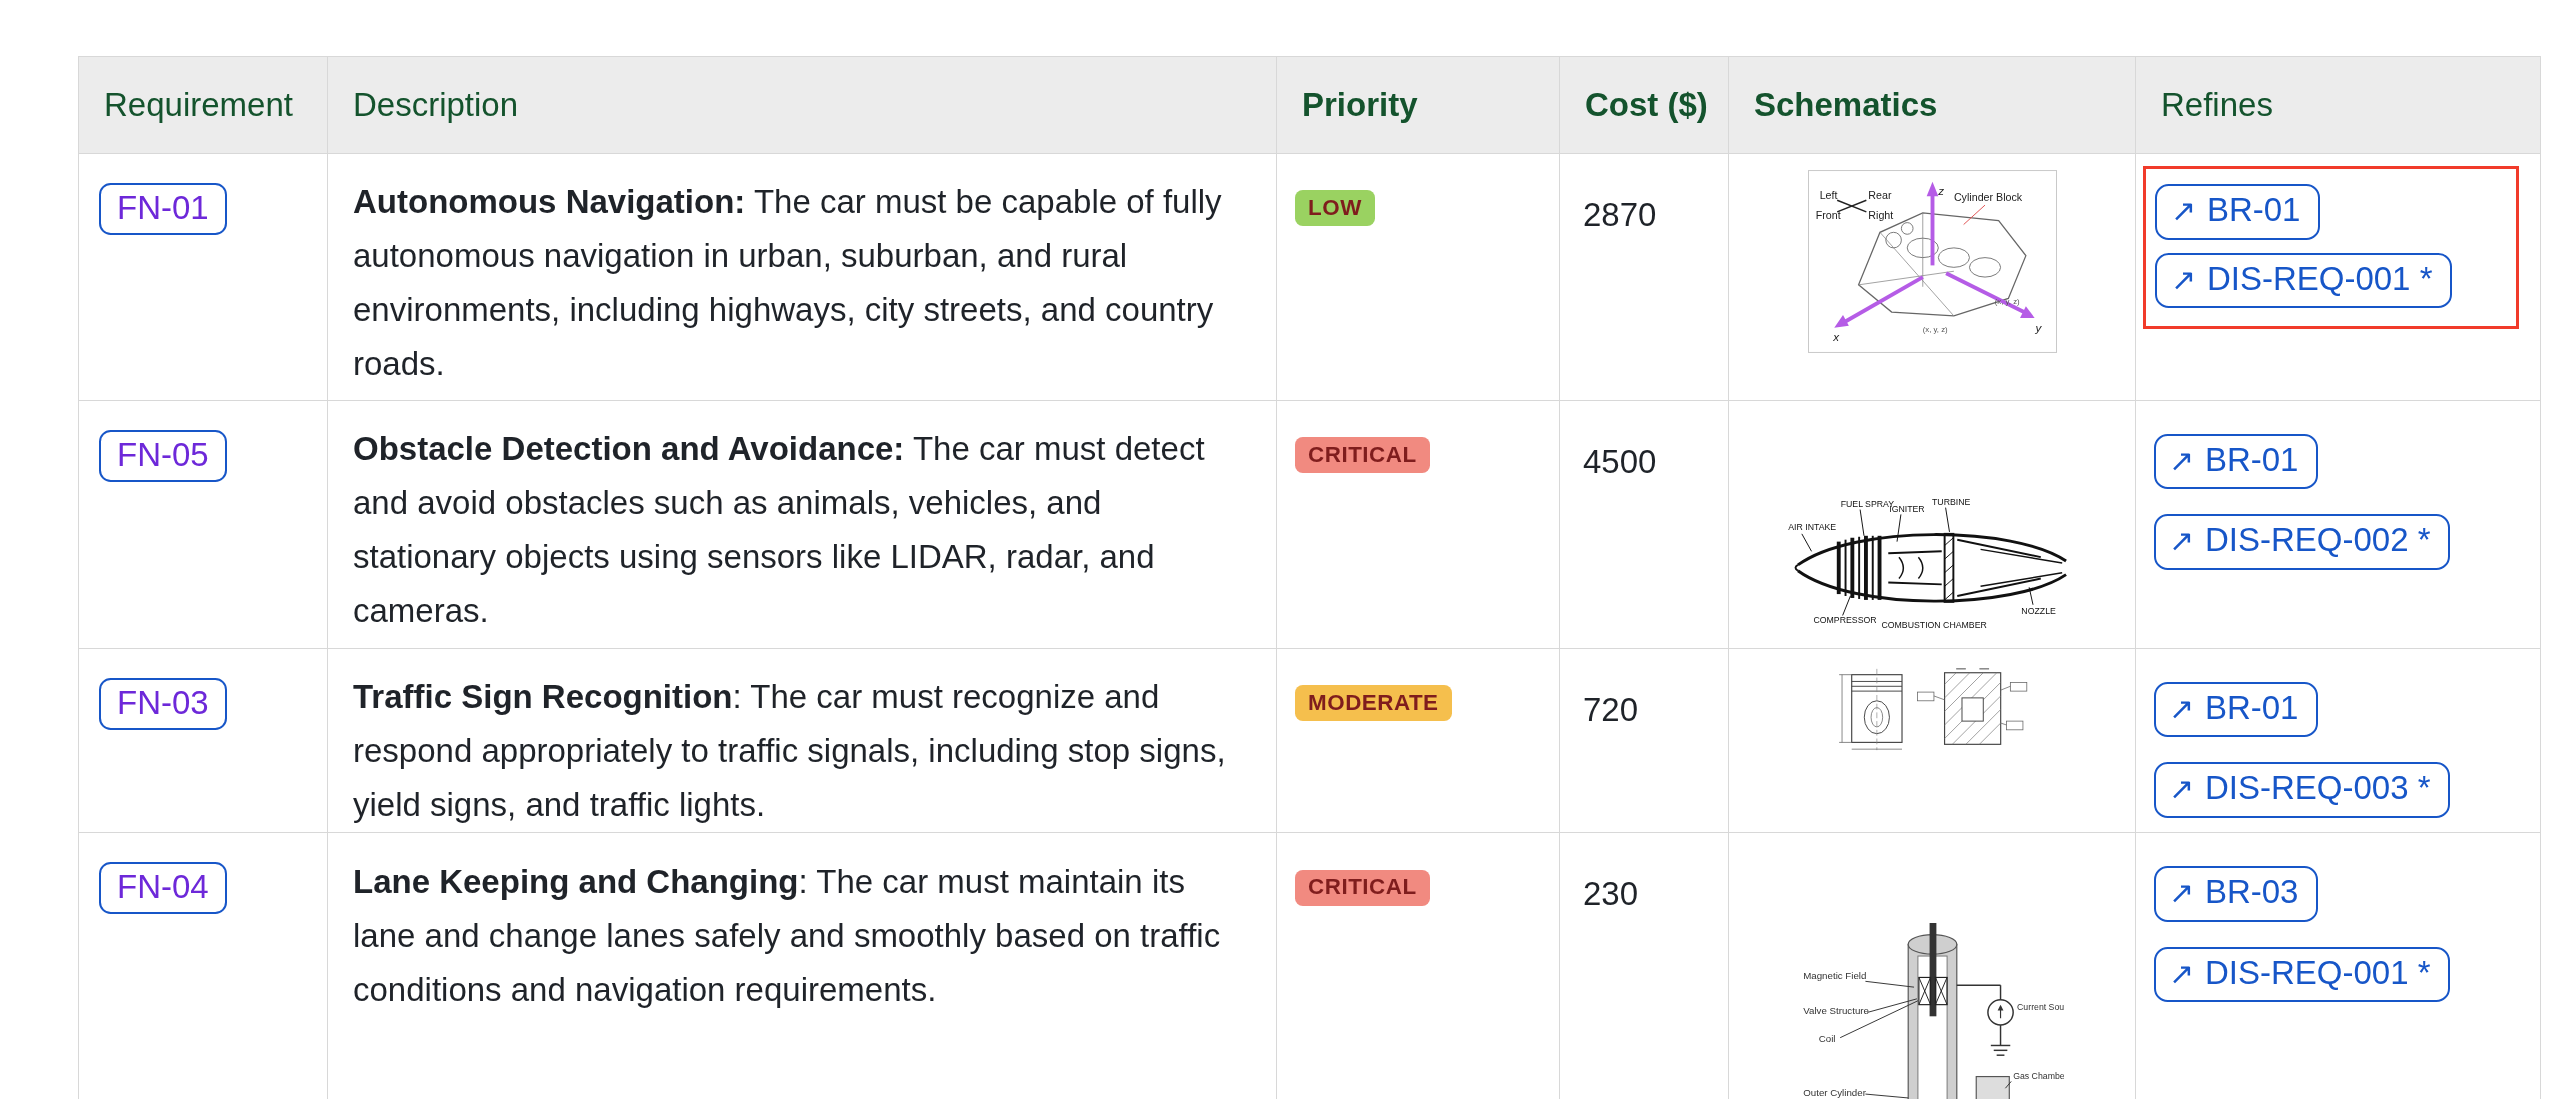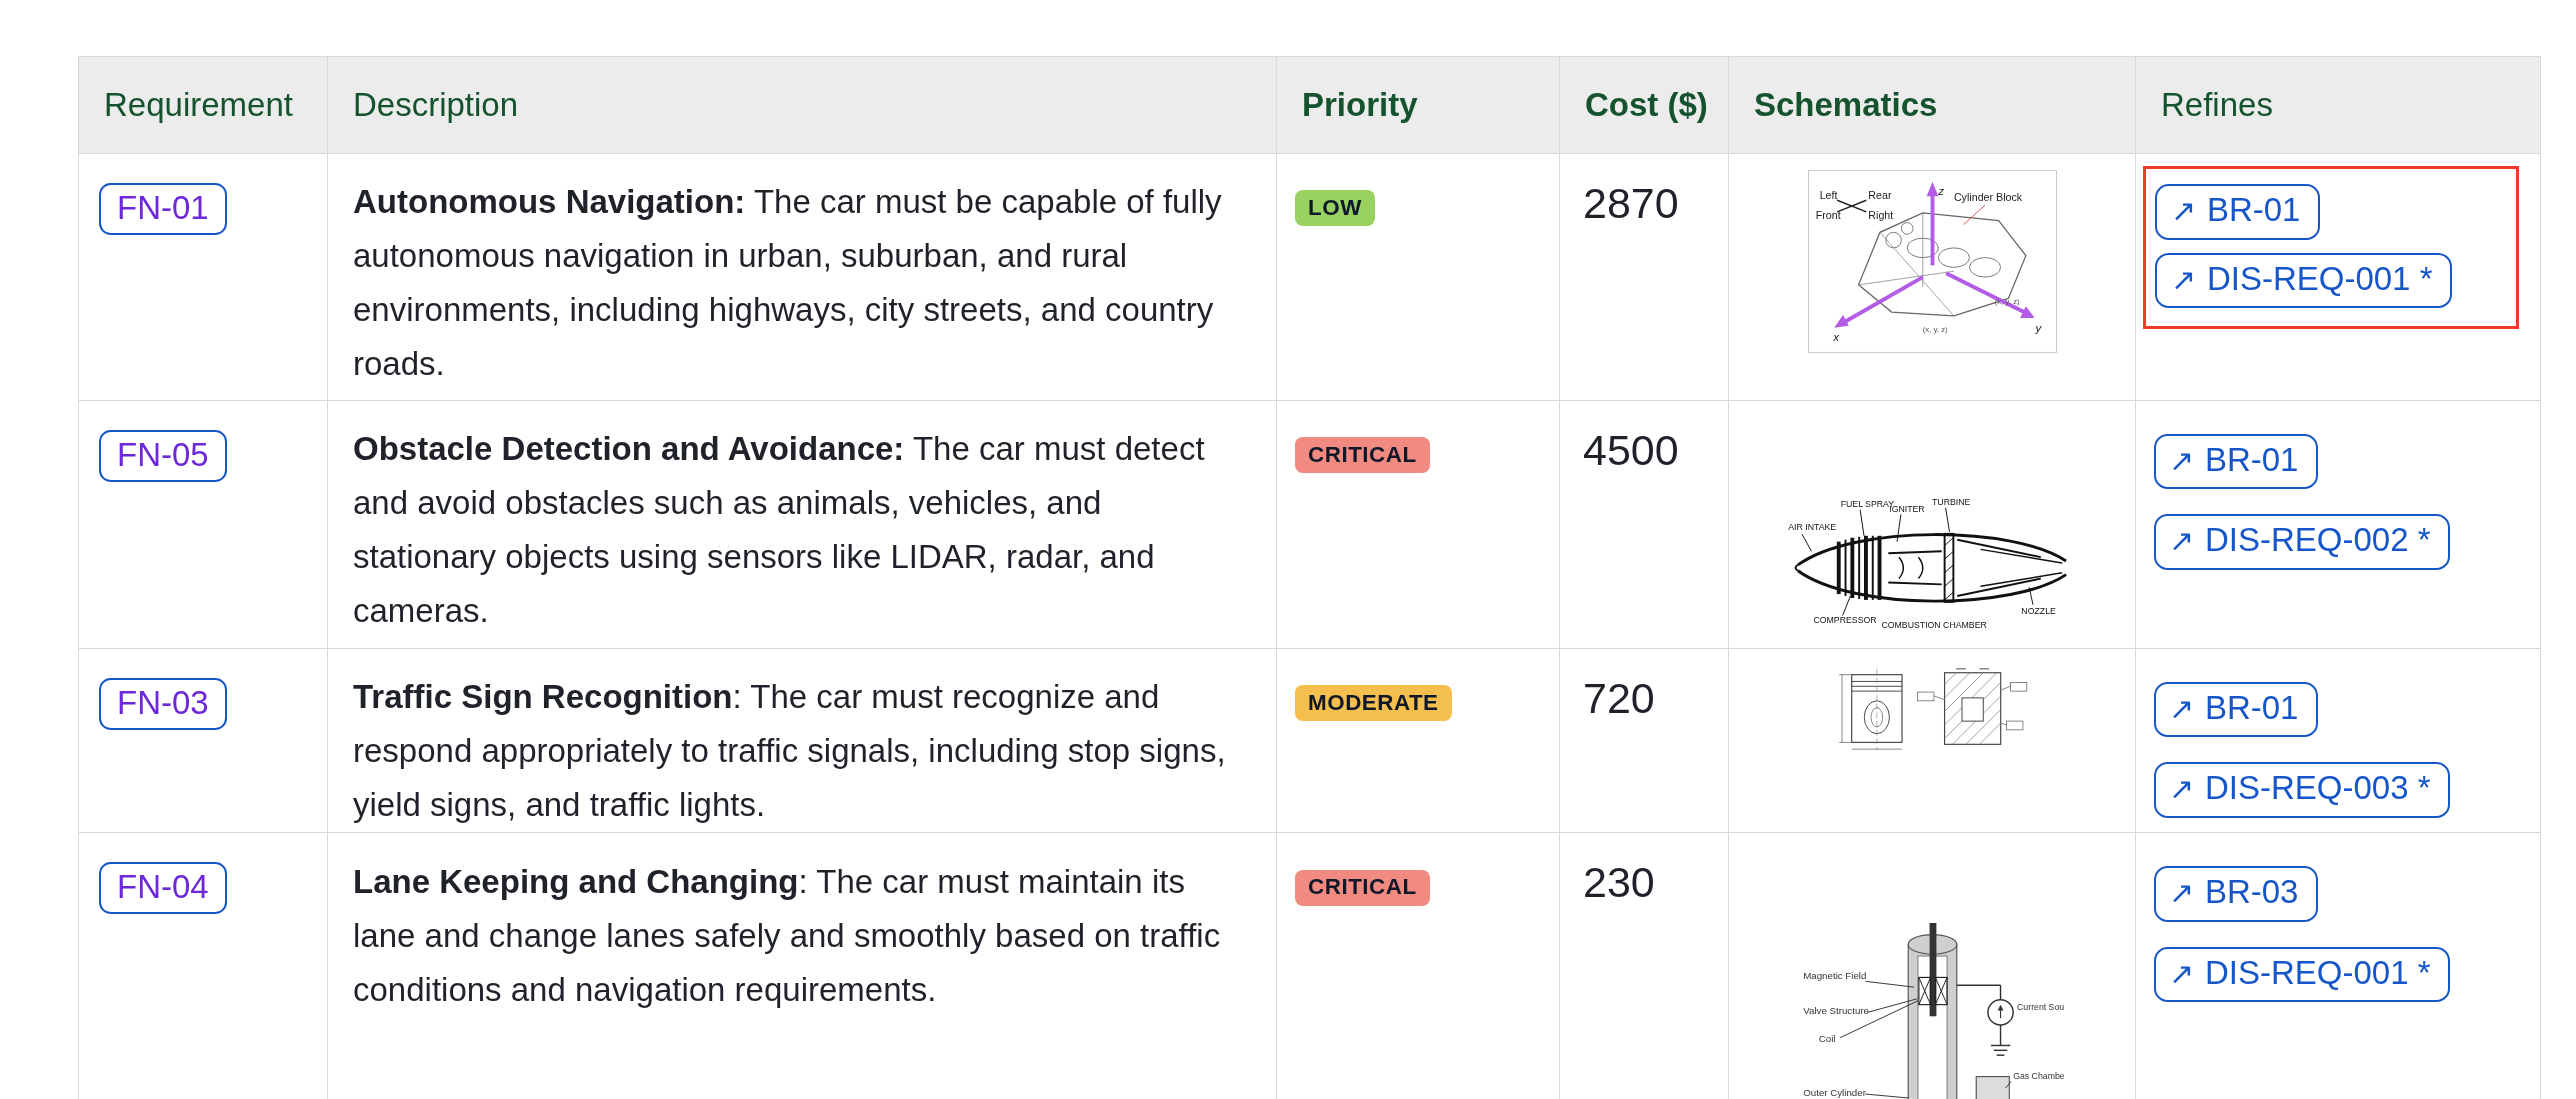--- a/index.html
+++ b/index.html
@@ -65,30 +65,30 @@
     font-size: 33px;
   }
   .desc-title { font-weight: bold; }
 
   td.priority-cell { padding: 31px 0 0 17.5px; }
   .badge {
     display: inline-block;
     font-size: 22.4px;
     font-weight: bold;
     letter-spacing: 0.5px;
-    color: #0f172a;
+    color: #7f1d1d;
     border-radius: 7.8px;
     padding: 5.8px 13.6px 6.8px 13.6px;
     line-height: 1.05;
   }
   .badge-low      { background: #9ad261; }
   .badge-critical { background: #f18a80; }
   .badge-moderate { background: #f5bf4d; }
 
-  td.cost-cell { padding: 25px 0 0 23px; font-size: 43px; margin-top: 40px; }
+  td.cost-cell { padding: 42px 0 0 23px; font-size: 33px; margin-top: 40px; }
 
   td.schem-cell { padding: 15.6px 0 0 0; text-align: center; }
   .schem-img { display: inline-block; }
   .schem-mt-80 { margin-top: 78px; }
   .schem-mt-76 { margin-top: 74px; }
 
   td.refines-cell { padding: 33px 0 0 17.5px; }
   td.refines-cell-highlighted { padding: 11.7px 13.6px 0 6.8px; }
   .refines-stack {
     display: flex;

